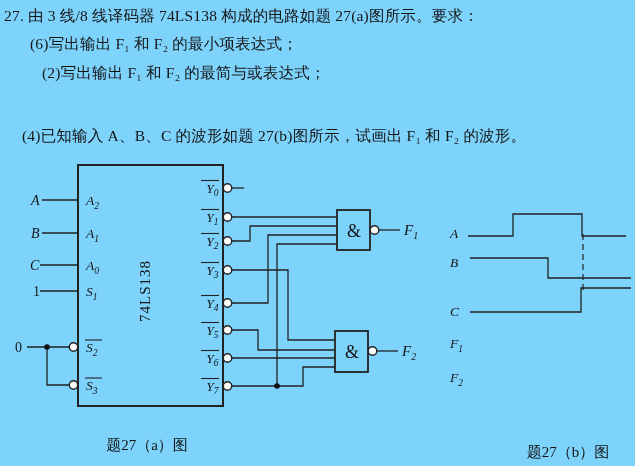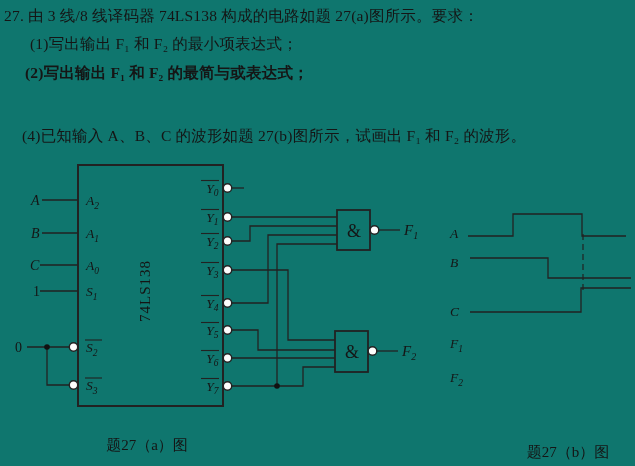--- a/index.html
+++ b/index.html
@@ -1,16 +1,16 @@
 <!DOCTYPE html>
 <html><head>
 <meta charset="utf-8">
 <style>
   html,body{margin:0;padding:0;}
-  #page{position:relative;width:635px;height:466px;background:#0f766e;overflow:hidden;
+  #page{position:relative;width:635px;height:466px;background:#7dd3fc;overflow:hidden;
         font-family:"Liberation Serif","DejaVu Serif",serif;color:#151515;}
   .tline{position:absolute;font-size:15.5px;white-space:nowrap;letter-spacing:0.2px;}
   #figsvg{position:absolute;left:0;top:150px;}
   .wire{fill:none;stroke:#222;stroke-width:1.3px;}
   .outline{fill:none;stroke:#222;stroke-width:2px;}
   .gatebox{fill:none;stroke:#222;stroke-width:1.8px;}
   .bubble{fill:#fdfdfc;stroke:#222;stroke-width:1.4px;}
   .dot{fill:#111;stroke:none;}
   .pinlabel{font-family:"Liberation Serif","DejaVu Serif",serif;font-style:italic;font-size:13.5px;fill:#151515;}
   .extlabel{font-family:"Liberation Serif","DejaVu Serif",serif;font-size:14px;fill:#151515;}
@@ -21,22 +21,22 @@
   .bar{stroke:#222;stroke-width:1.1px;}
   .wave{fill:none;stroke:#222;stroke-width:1.3px;}
   .dashed{stroke:#222;stroke-width:1.2px;stroke-dasharray:6 4;fill:none;}
 </style>
 </head>
 <body>
 
 <div id="page">
 
   <div class="tline" style="left:4px;top:6px;">27. 由 3 线/8 线译码器 74LS138 构成的电路如题 27(a)图所示。要求：</div>
-  <div class="tline" style="left:30px;top:34px;">(1)写出输出 F₁ 和 F₂ 的最小项表达式；</div>
-  <div class="tline" style="left:25px;top:63px;font-weight:bold;">(2)写出输出 F₁ 和 F₂ 的最简与或表达式；</div>
+  <div class="tline" style="left:30px;top:34px;">(6)写出输出 F₁ 和 F₂ 的最小项表达式；</div>
+  <div class="tline" style="left:42px;top:63px;">(2)写出输出 F₁ 和 F₂ 的最简与或表达式；</div>
   <div class="tline" style="left:22px;top:126px;">(4)已知输入 A、B、C 的波形如题 27(b)图所示，试画出 F₁ 和 F₂ 的波形。</div>
 
   <svg id="figsvg" width="635" height="316" viewBox="0 150 635 316">
 
     <rect class="outline" x="78" y="165" width="145" height="241"></rect>
     <text class="chiptext" transform="translate(150,322) rotate(-90)">74LS138</text>
 
     <line class="wire" x1="42" y1="200" x2="78" y2="200"></line>
     <line class="wire" x1="42" y1="233" x2="78" y2="233"></line>
     <line class="wire" x1="40" y1="265" x2="78" y2="265"></line>

